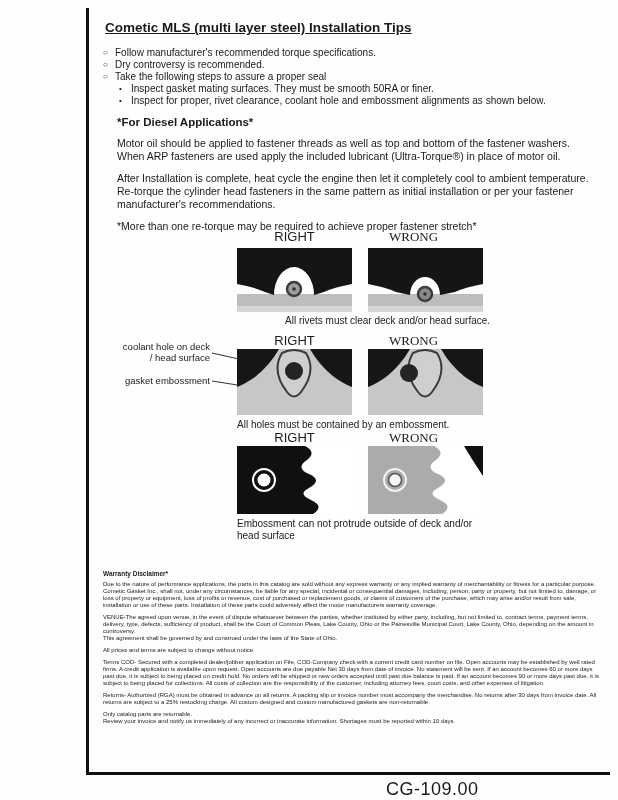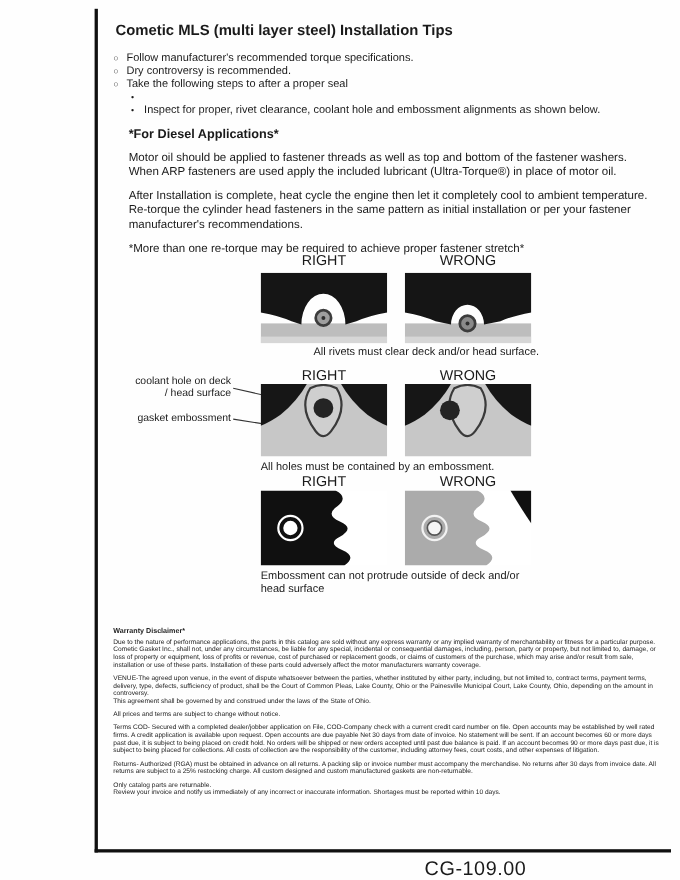--- a/index.html
+++ b/index.html
@@ -7,37 +7,37 @@
   body { background:#ffffff; }
   .page {
     position:relative; width:618px; height:800px; background:#fefefe;
     font-family:"Liberation Sans", sans-serif; color:#1a1a1a; overflow:hidden;
   }
   .border-left { position:absolute; left:86px; top:8px; width:3px; height:767px; background:#101010; }
   .border-bottom { position:absolute; left:86px; top:772px; width:524px; height:3px; background:#101010; }
 
   .title {
     position:absolute; left:105px; top:20px; margin:0;
-    font-size:13.5px; font-weight:bold; white-space:nowrap;
+    font-size:13.5px; font-weight:bold; text-decoration:underline; white-space:nowrap;
   }
 
   .tips { position:absolute; left:103px; top:47px; width:500px; font-size:10px; line-height:12px; }
   .tip { display:flex; gap:5px; align-items:flex-start; }
   .tip .mk { flex:none; width:7px; font-size:8px; line-height:12px; }
   .tip.sub { margin-left:16px; }
 
   .diesel { position:absolute; left:117px; top:116px; width:480px; font-size:10.5px; line-height:13px; }
   .diesel-heading { font-weight:bold; font-size:11.5px; margin:0 0 8px; }
   .diesel p { margin:0 0 9px; }
   .diesel p.note { margin:0; }
 
   .diag-row { position:absolute; left:0; width:618px; height:110px; }
   .row1 { top:226px; } .row2 { top:330px; } .row3 { top:427px; }
   .dlab { position:absolute; width:115px; text-align:center; font-size:13px; top:3px; }
-  .dlab.l { left:237px; } .dlab.r { left:368px; }
+  .dlab.l { left:237px; } .dlab.r { left:356px;font-family:Liberation Serif, serif; }
   .panel { position:absolute; display:block; }
   .row1 .panel { top:22px; } .row2 .panel { top:19px; } .row3 .panel { top:19px; }
   .panel.pl { left:237px; } .panel.pr { left:368px; }
   .caption { position:absolute; left:237px; font-size:10px; line-height:12px; }
   .row1 .caption { top:89px;margin-left:48px; } .row2 .caption { top:89px; }
   .row3 .caption { top:91px; width:250px; }
 
   .side-label { position:absolute; text-align:right; font-size:9.5px; line-height:10.5px; }
   .lab-hole { left:120px; width:90px; top:12px; }
   .lab-emboss { left:108px; width:102px; top:46px; }
@@ -64,24 +64,25 @@
     <div class="tip">
       <span class="mk">○</span>
       <span>Follow manufacturer's recommended torque specifications.</span>
     </div>
     <div class="tip">
       <span class="mk">○</span>
       <span>Dry controversy is recommended.</span>
     </div>
     <div class="tip">
       <span class="mk">○</span>
-      <span>Take the following steps to after a proper seal</span>
+      <span>Take the following steps to assure a proper seal</span>
     </div>
     <div class="tip sub">
       <span class="mk">•</span>
+      <span>Inspect gasket mating surfaces.  They must be smooth 50RA or finer.</span>
     </div>
     <div class="tip sub">
       <span class="mk">•</span>
       <span>Inspect for proper, rivet clearance, coolant hole and embossment alignments as shown below.</span>
     </div>
   </div>
 
   <div class="diesel">
     <div class="diesel-heading">*For Diesel Applications*</div>
     <p>Motor oil should be applied to fastener threads as well as top and bottom of the fastener washers. When ARP fasteners are used apply the included lubricant (Ultra-Torque®) in place of motor oil.</p>

